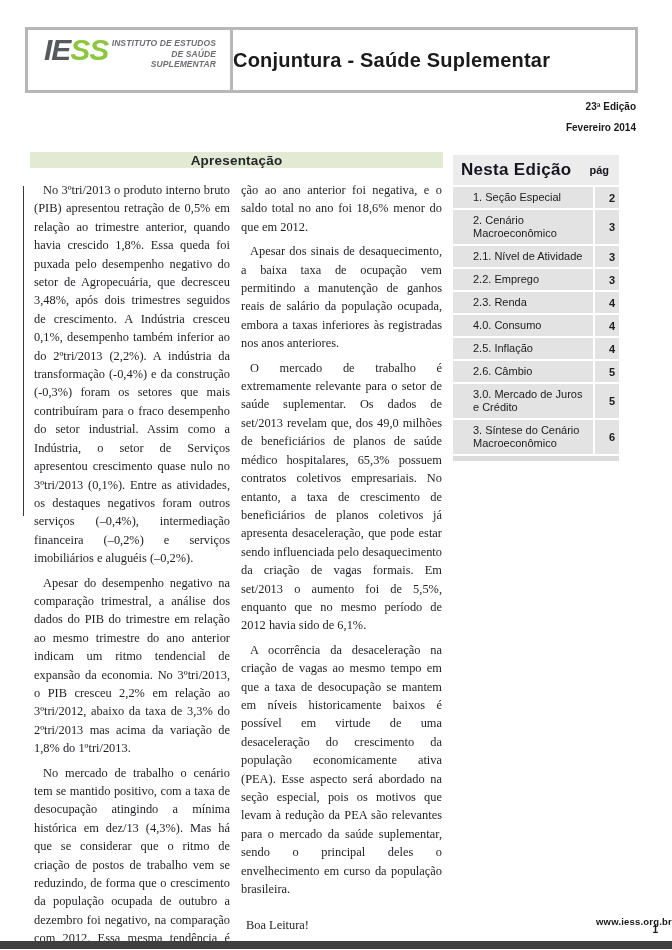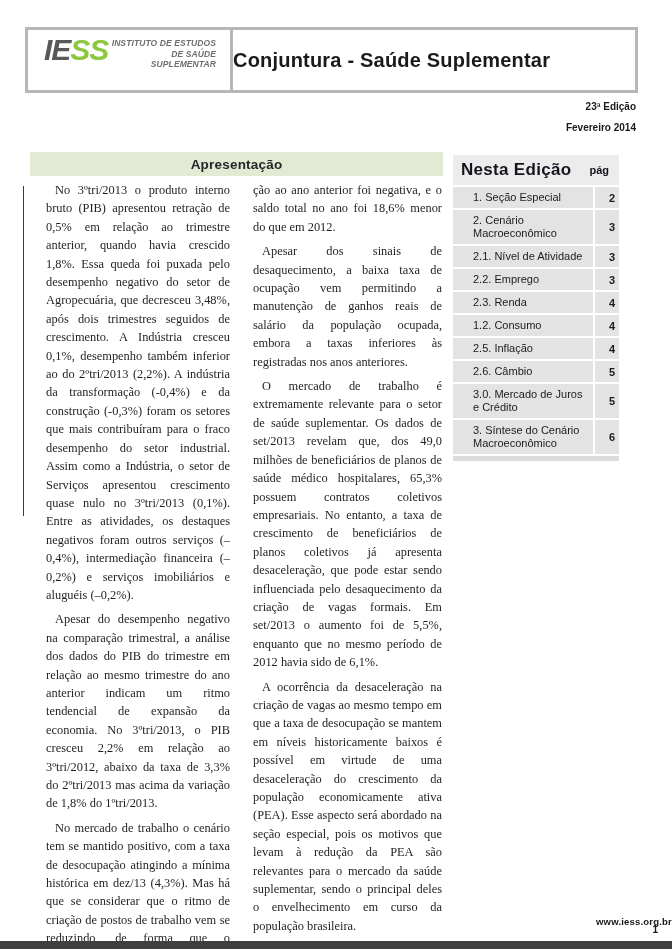--- a/index.html
+++ b/index.html
@@ -36,35 +36,35 @@
     margin:0;font-size:20px;font-weight:bold;color:#1a1a1a;
     font-family:"Liberation Sans",sans-serif;letter-spacing:0.2px;
   }
   .edition-block{
     position:absolute;top:96px;right:36px;text-align:right;
     font-size:10px;font-weight:bold;color:#1a1a1a;line-height:21px;
   }
 
   
   .pres-heading{
-    position:absolute;left:30px;top:152px;width:413px;height:24px;
+    position:absolute;left:30px;top:152px;width:413px;height:16px;
     background:#e2ead4;display:flex;align-items:center;justify-content:center;
     font-size:13.5px;font-weight:bold;color:#26262b;letter-spacing:0.2px;
   }
   .vrule{
     position:absolute;left:23px;top:186px;width:1px;height:330px;background:#3a3a3a;
   }
   .col{
     position:absolute;top:181px;
     font-family:"Liberation Serif","DejaVu Serif",serif;
     font-size:12.4px;line-height:18.4px;text-align:justify;color:#1f1f23;
   }
   .col1{left:30px;width:200px;}
   .col2{left:237px;width:205px;}
-  .body-par{margin:0 0 6px 16px;text-indent:9px;}
+  .body-par{margin:0 0 6px 4px;text-indent:9px;}
   .body-par.no-indent{text-indent:0;}
   .closing{margin:18px 0 0 0;text-indent:9px;}
 
   
   .toc{position:absolute;left:453px;top:155px;width:166px;}
   .toc-header{
     background:#ececec;display:flex;align-items:center;
     padding:5px 8px 5px 8px;margin-bottom:2px;
   }
   .toc-title{
@@ -156,21 +156,21 @@
     </div>
     <div class="toc-row">
       <span class="toc-label">2.2. Emprego</span>
       <span class="toc-page">3</span>
     </div>
     <div class="toc-row">
       <span class="toc-label">2.3. Renda</span>
       <span class="toc-page">4</span>
     </div>
     <div class="toc-row">
-      <span class="toc-label">1.2. Consumo</span>
+      <span class="toc-label">4.0. Consumo</span>
       <span class="toc-page">4</span>
     </div>
     <div class="toc-row">
       <span class="toc-label">2.5. Inflação</span>
       <span class="toc-page">4</span>
     </div>
     <div class="toc-row">
       <span class="toc-label">2.6. Câmbio</span>
       <span class="toc-page">5</span>
     </div>

